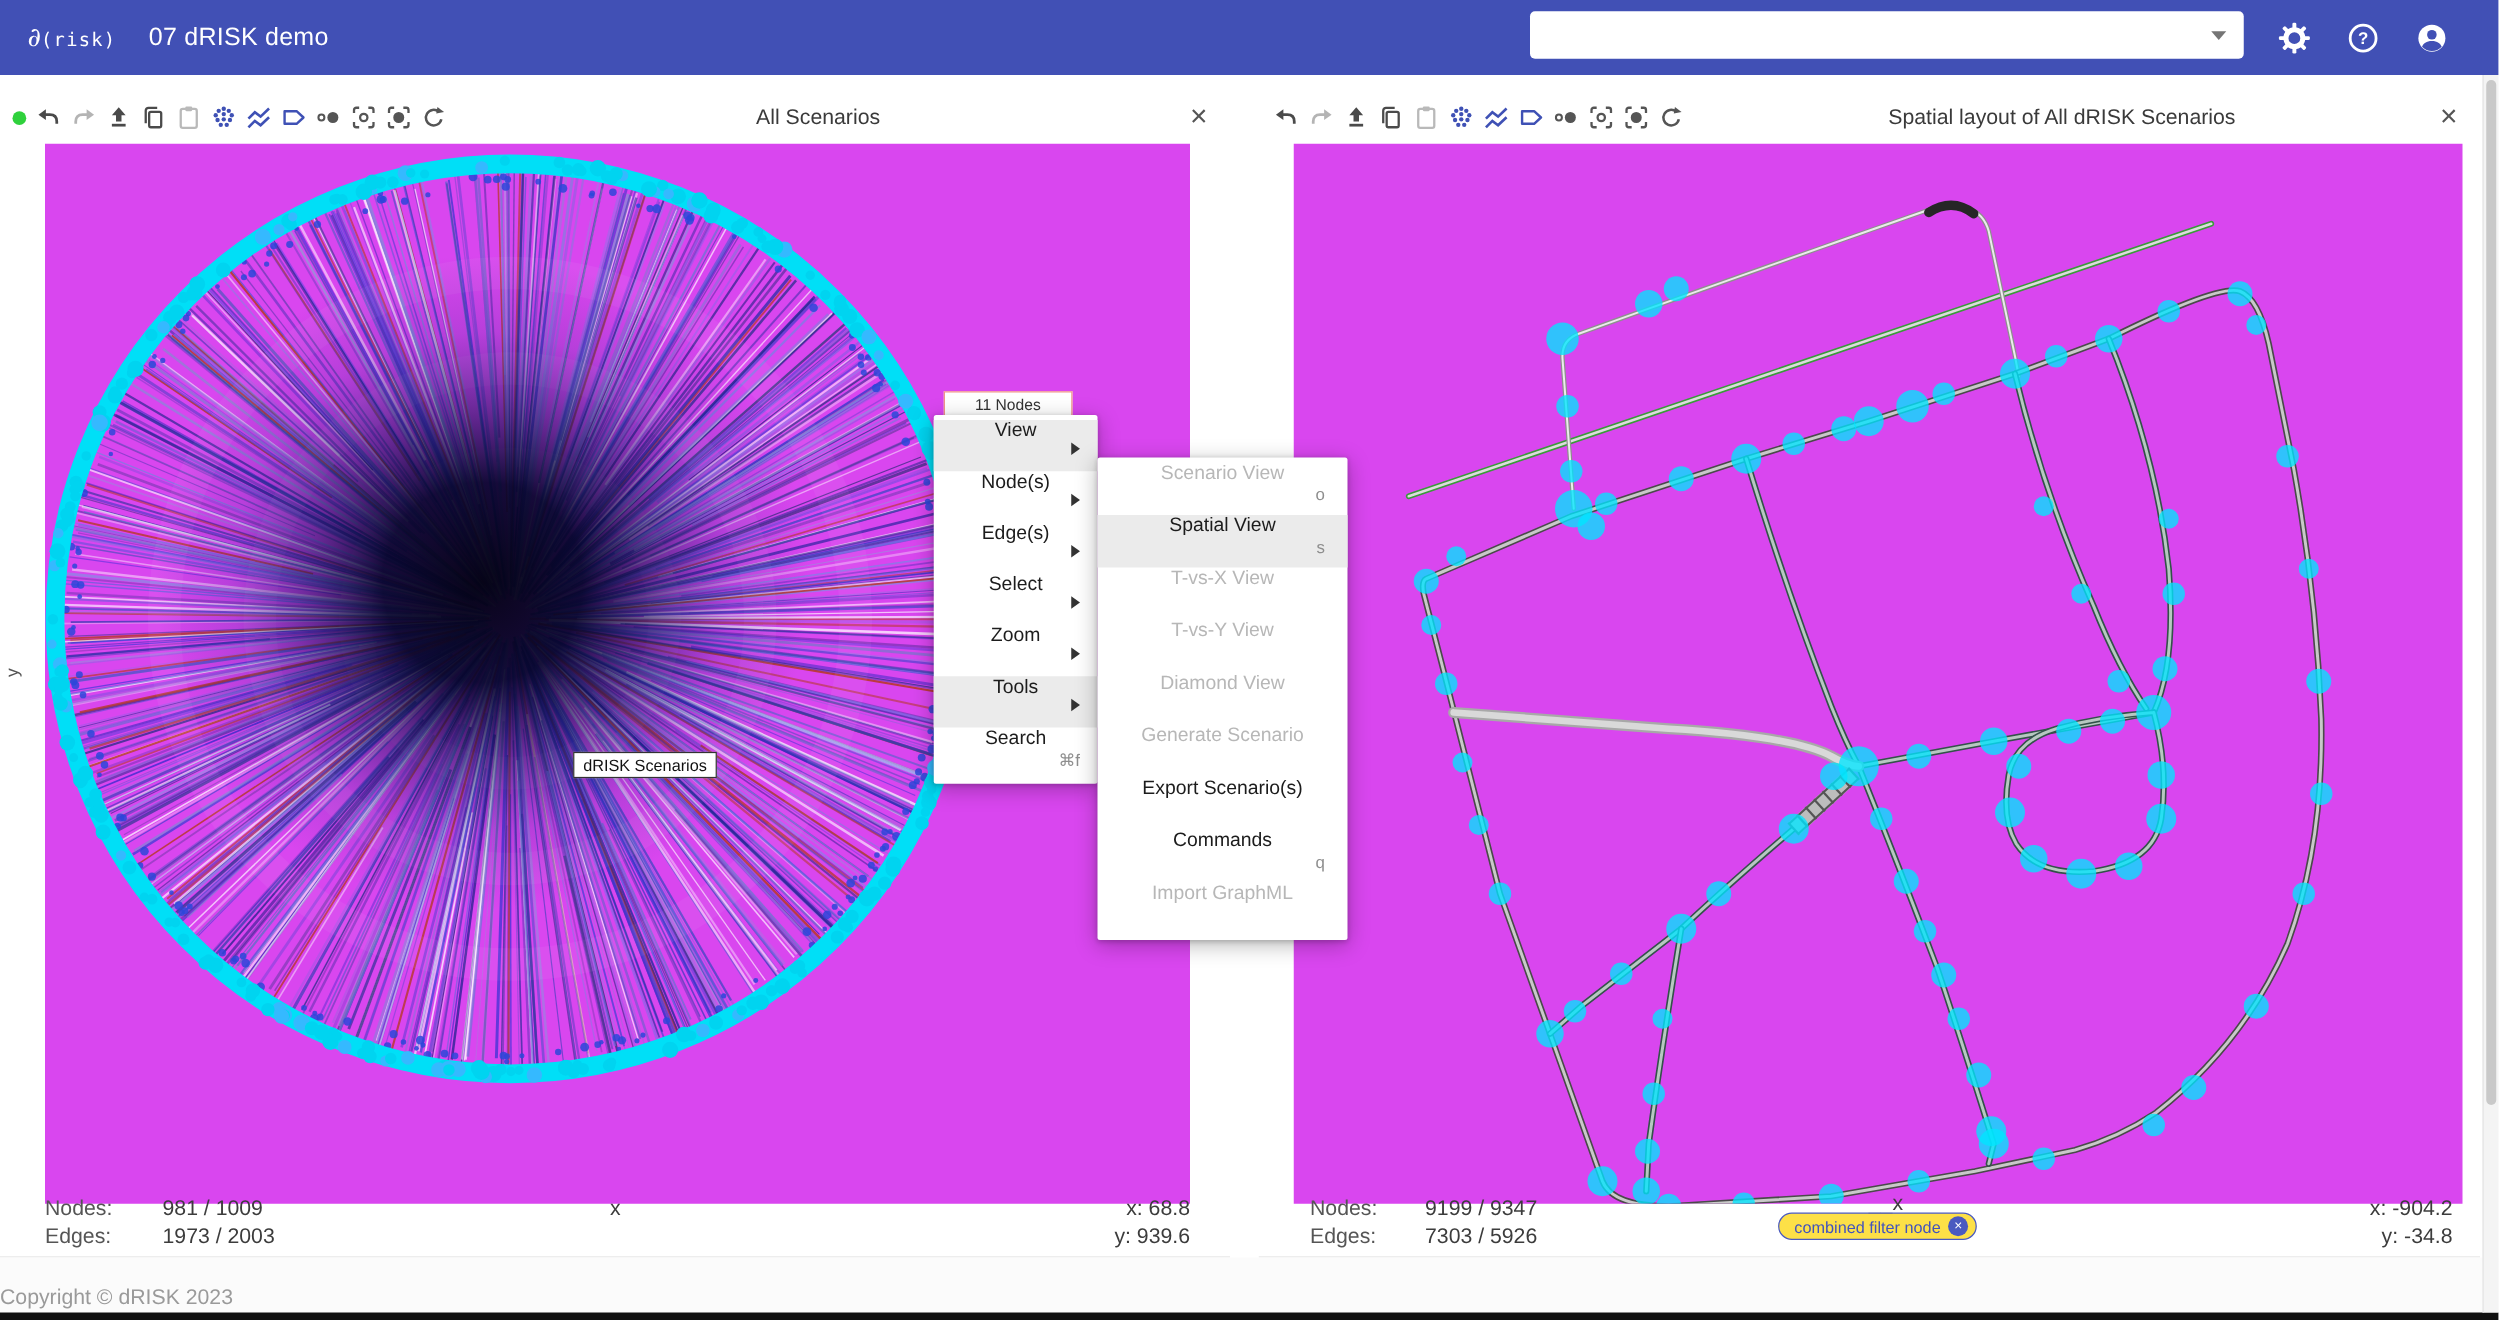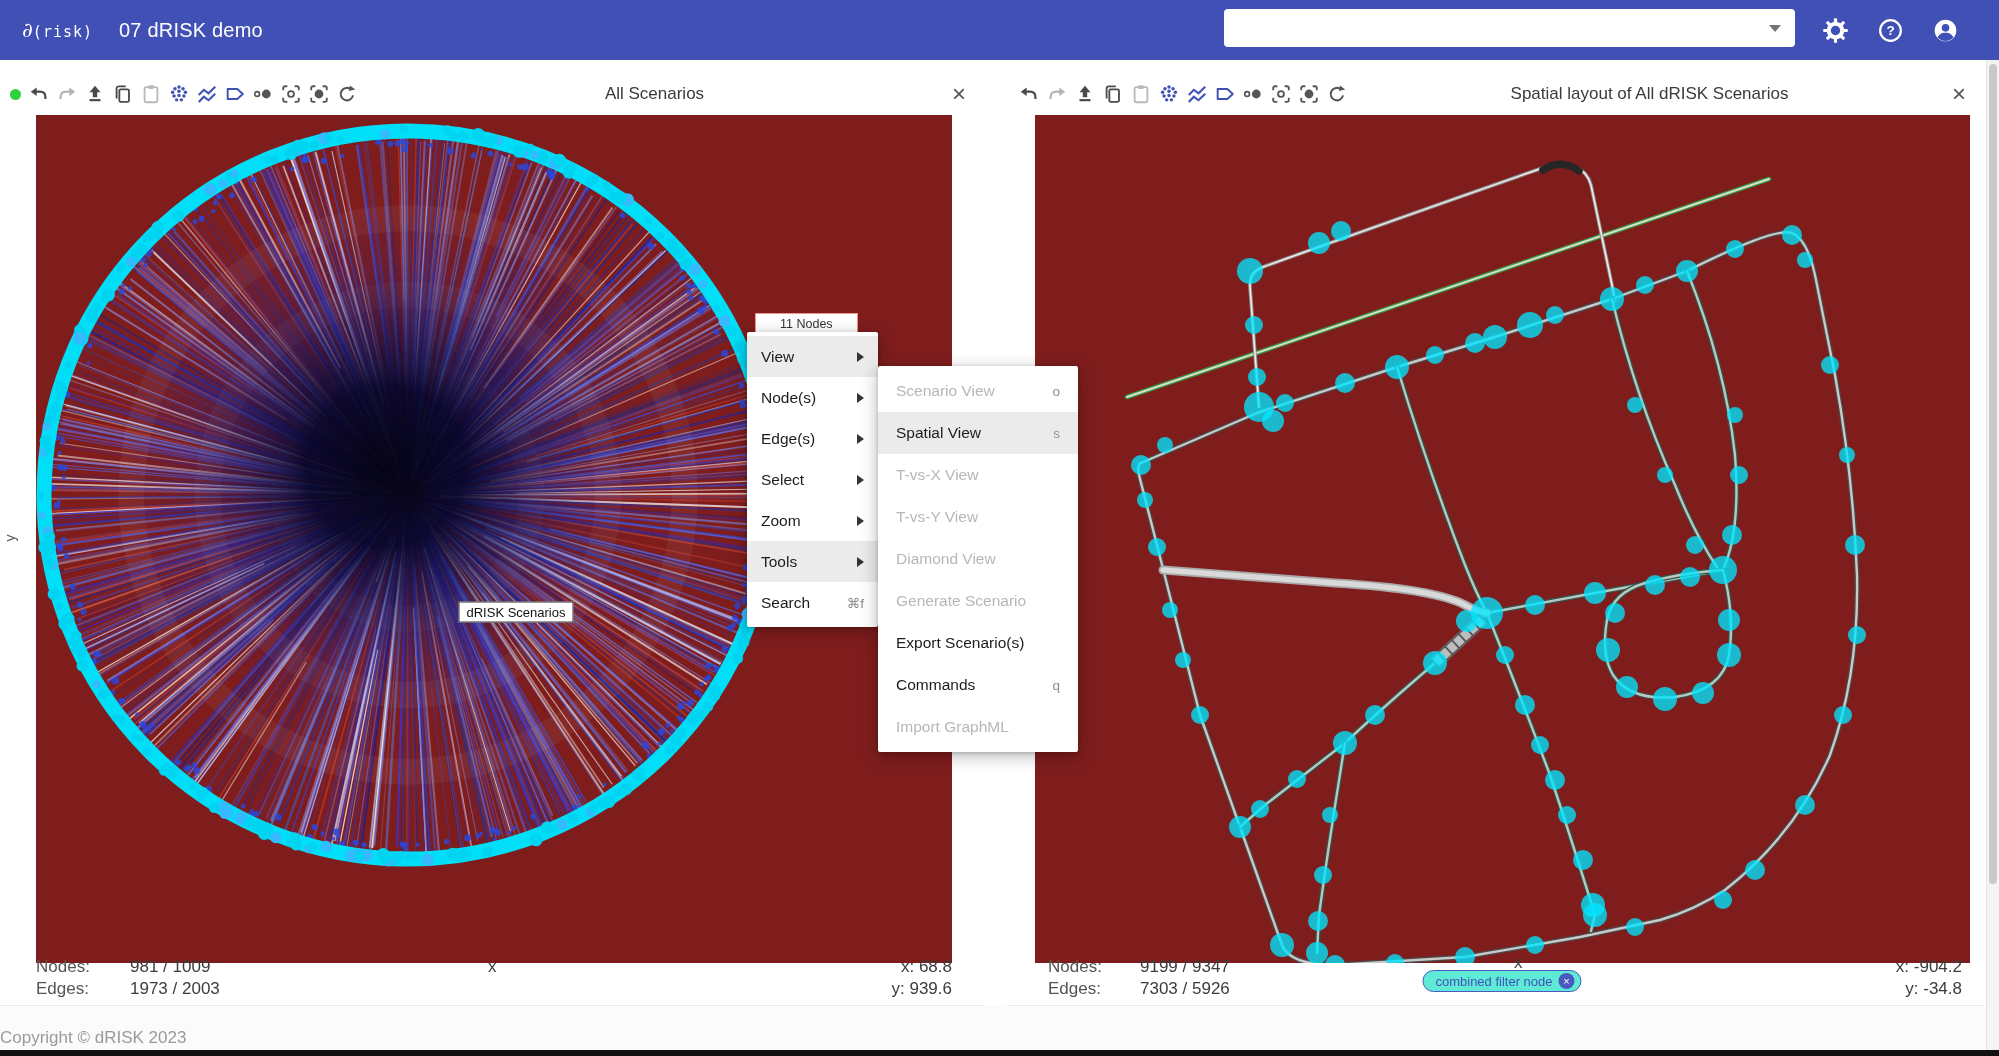--- a/index.html
+++ b/index.html
@@ -25,47 +25,47 @@
   .panel{position:absolute;top:60px;height:945px;background:#fff;border-bottom:1px solid #e8e8e8;}
   .panel.left{left:0;width:984px;}
   .panel.right{left:1007px;width:977px;}
   .ptoolbar{position:absolute;left:0;top:14px;right:0;height:40px;display:flex;align-items:center;
             padding:0 14px 0 8px;box-sizing:border-box;}
   .tbtn{width:28px;height:26px;display:flex;align-items:center;justify-content:center;cursor:pointer;
         flex:0 0 auto;}
   .status-dot{width:11px;height:11px;border-radius:50%;background:#2fd13c;margin:0 4px 0 2px;flex:0 0 auto;}
   .ptitle{flex:1;text-align:center;font-size:17px;color:#3a3a3a;white-space:nowrap;overflow:hidden;}
   .pclose{font-size:24px;color:#555;line-height:20px;cursor:pointer;flex:0 0 auto;padding:0 4px;}
-  .plot{position:absolute;top:55px;background:#7f1d1d;overflow:hidden;}
+  .plot{position:absolute;top:55px;background:#d946ef;overflow:hidden;}
   .panel.left .plot{left:36px;width:916px;height:848px;}
   .panel.right .plot{left:28px;width:935px;height:848px;}
   .yaxislabel{position:absolute;left:6px;top:470px;font-size:14px;color:#555;
               transform:rotate(-90deg);}
   .center-label{position:absolute;left:480px;top:497px;transform:translate(-50%,-50%);
                 background:#fff;border:1px solid #333;color:#111;font-size:13px;
                 padding:2px 7px;white-space:nowrap;}
   
   .sb{position:absolute;font-size:17px;color:#3c3c3c;white-space:nowrap;}
 
   
   .chip{position:absolute;display:inline-flex;align-items:center;gap:6px;
         border:1.5px solid #4a5ac0;border-radius:13px;padding:2px 6px 2px 12px;
-        color:#4253bd;font-size:13px;transform:translateX(-50%);background:#5eead4;cursor:pointer;}
+        color:#4253bd;font-size:13px;transform:translateX(-50%);background:#fde047;cursor:pointer;}
   .chip-x{width:16px;height:16px;border-radius:50%;background:#4a5ac0;color:#fff;font-size:11px;
           display:flex;align-items:center;justify-content:center;line-height:16px;}
 
   
   .tooltip-nodes{position:absolute;left:755px;top:313px;z-index:40;background:#fff;
                  border:1px solid #f1948a;font-size:12.5px;color:#333;padding:3px 24px;}
   .menu{position:absolute;background:#fff;border-radius:2px;z-index:50;padding:4px 0;
         box-shadow:0 4px 18px rgba(0,0,0,.28),0 1px 4px rgba(0,0,0,.18);}
   .menu.main{left:747px;top:332px;width:131px;}
   .menu.sub{left:878px;top:366px;width:200px;z-index:51;}
   .mrow{height:41px;display:flex;align-items:center;padding:0 14px;font-size:15.5px;color:#1c1c1c;
-        cursor:pointer;}
+        cursor:pointer;flex-direction:column;}
   .menu.sub .mrow{height:42px;padding:0 18px;}
   .mrow.hl{background:#ebebeb;}
   .mrow.dis{color:#b7b7b7;cursor:default;}
   .marrow{margin-left:auto;width:0;height:0;border-top:5px solid transparent;
           border-bottom:5px solid transparent;border-left:7px solid #333;}
   .mshort{margin-left:auto;font-size:13.5px;color:#8e8e8e;}
 
   
   .footer{position:absolute;left:0;top:1006px;width:1999px;height:44px;background:#fbfbfb;}
   .copyright{position:absolute;left:0;top:22px;width:100%;text-align:left;font-size:17px;color:#9a9a9a;}

